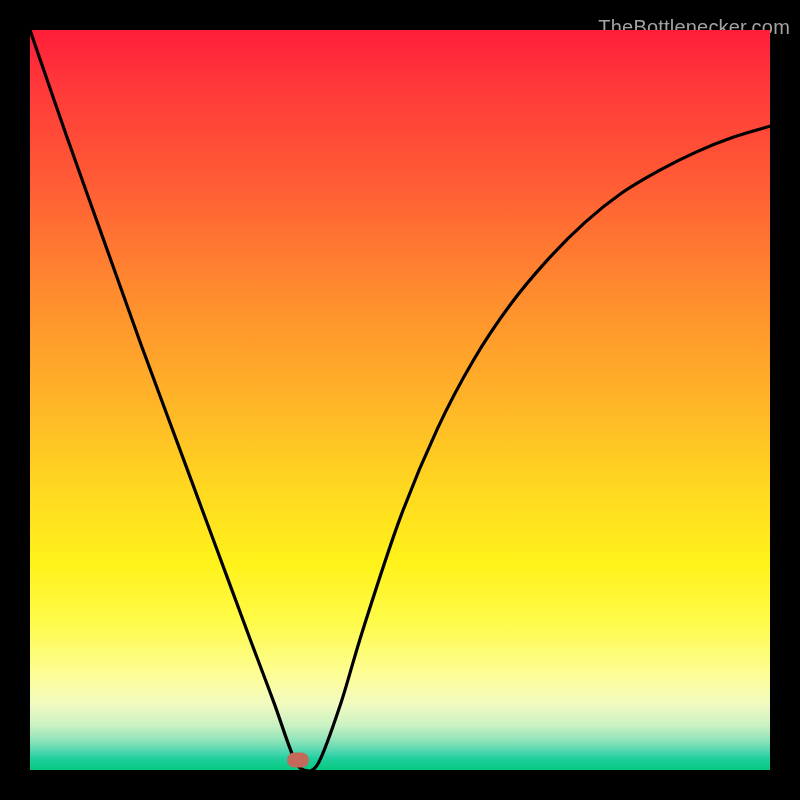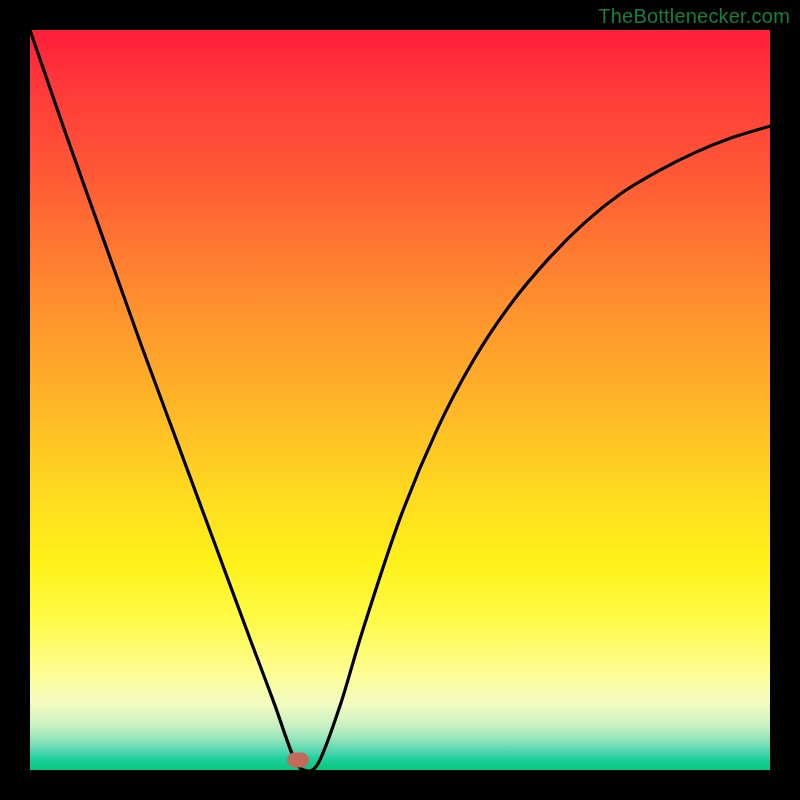--- a/index.html
+++ b/index.html
@@ -65,23 +65,23 @@
   }
   .marker {
     position: absolute;
     width: 22px;
     height: 15px;
     border-radius: 9px;
     transform: translate(-50%, -50%);
   }
   .watermark {
     position: absolute;
-    top: 5px;
+    top: 16px;
     right: 10px;
-    color: #15803d;
+    color: #a3a3a3;
     font-size: 20px;
     font-weight: 500;
     letter-spacing: 0.2px;
     user-select: none;
   }
 </style>
 </head>
 <body>
 
 <div class="frame">

